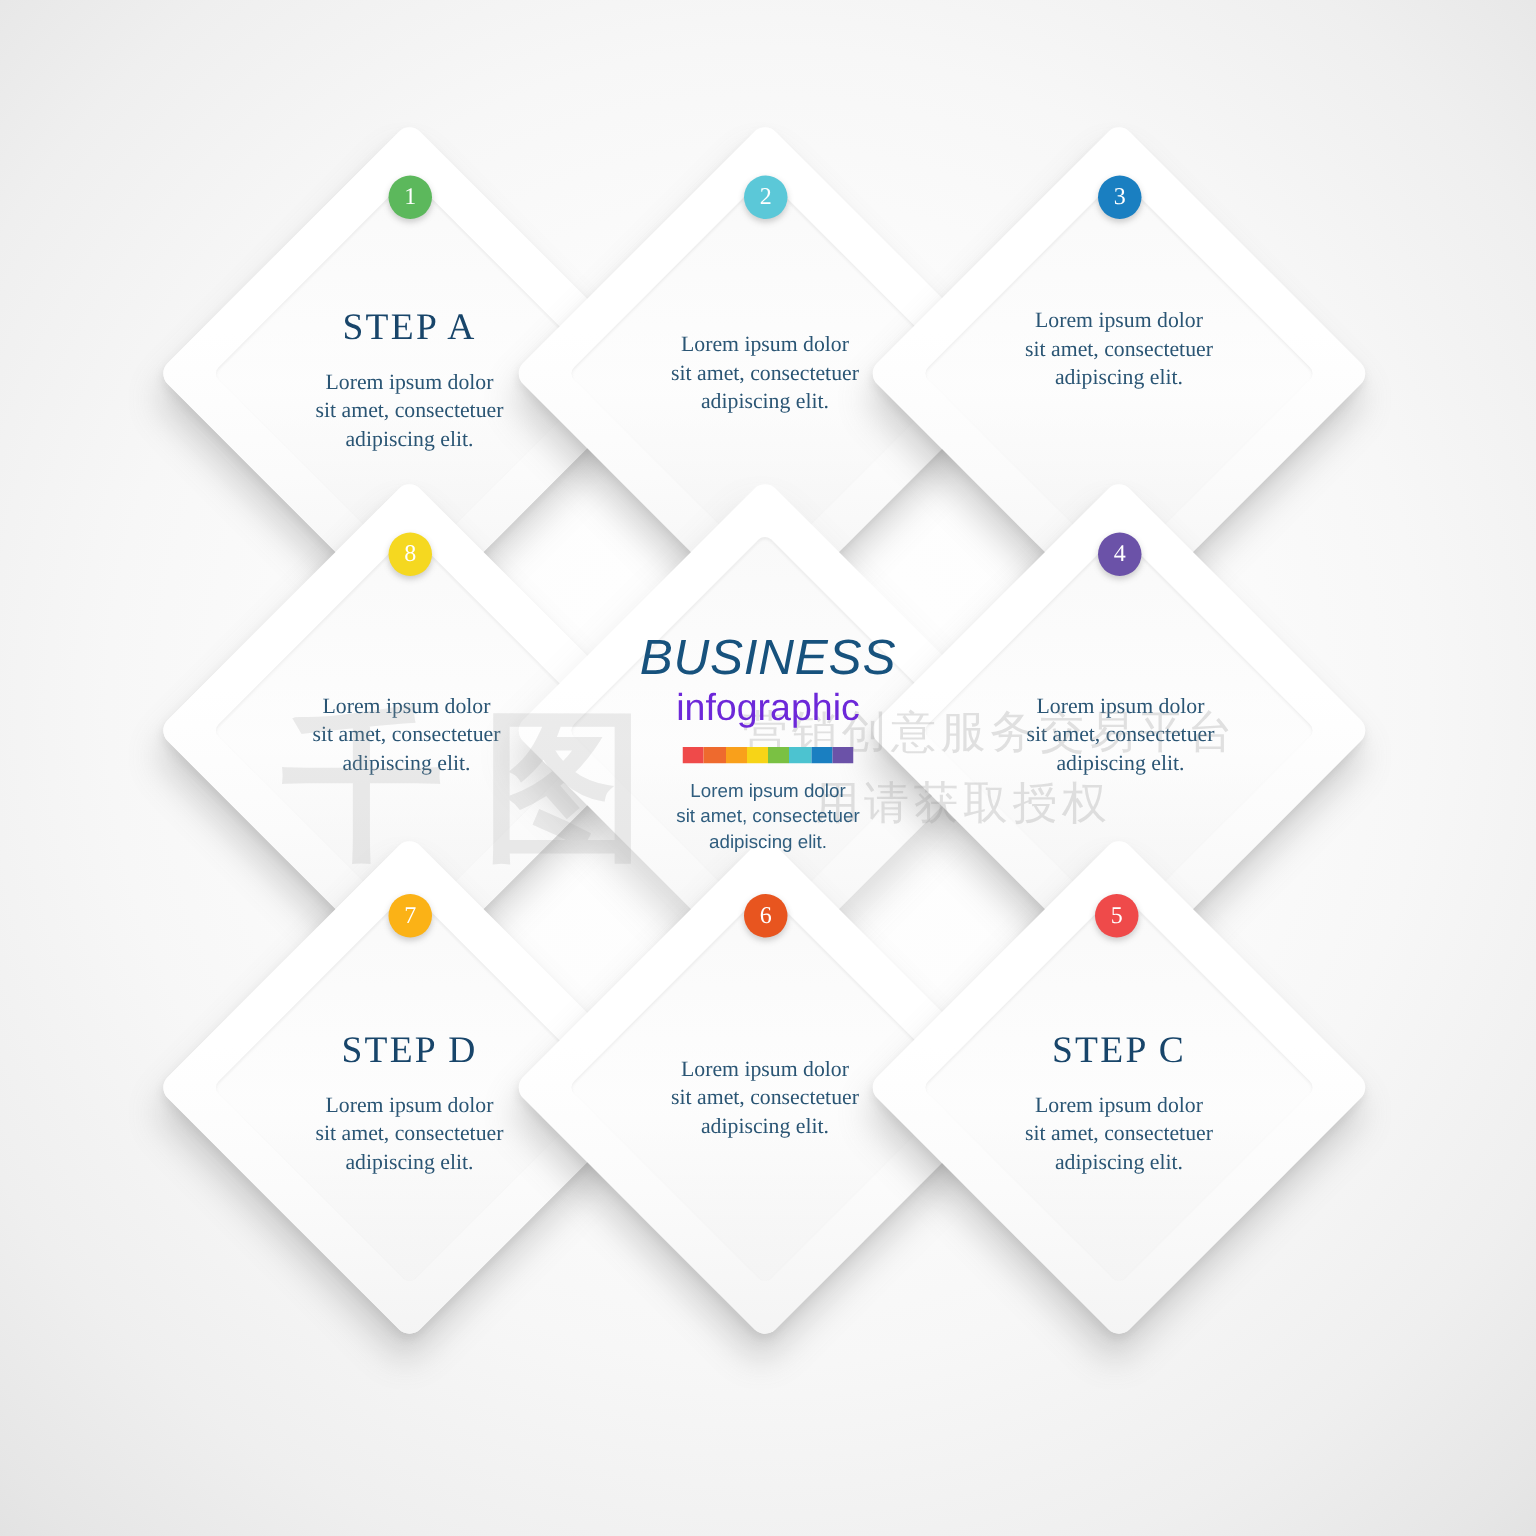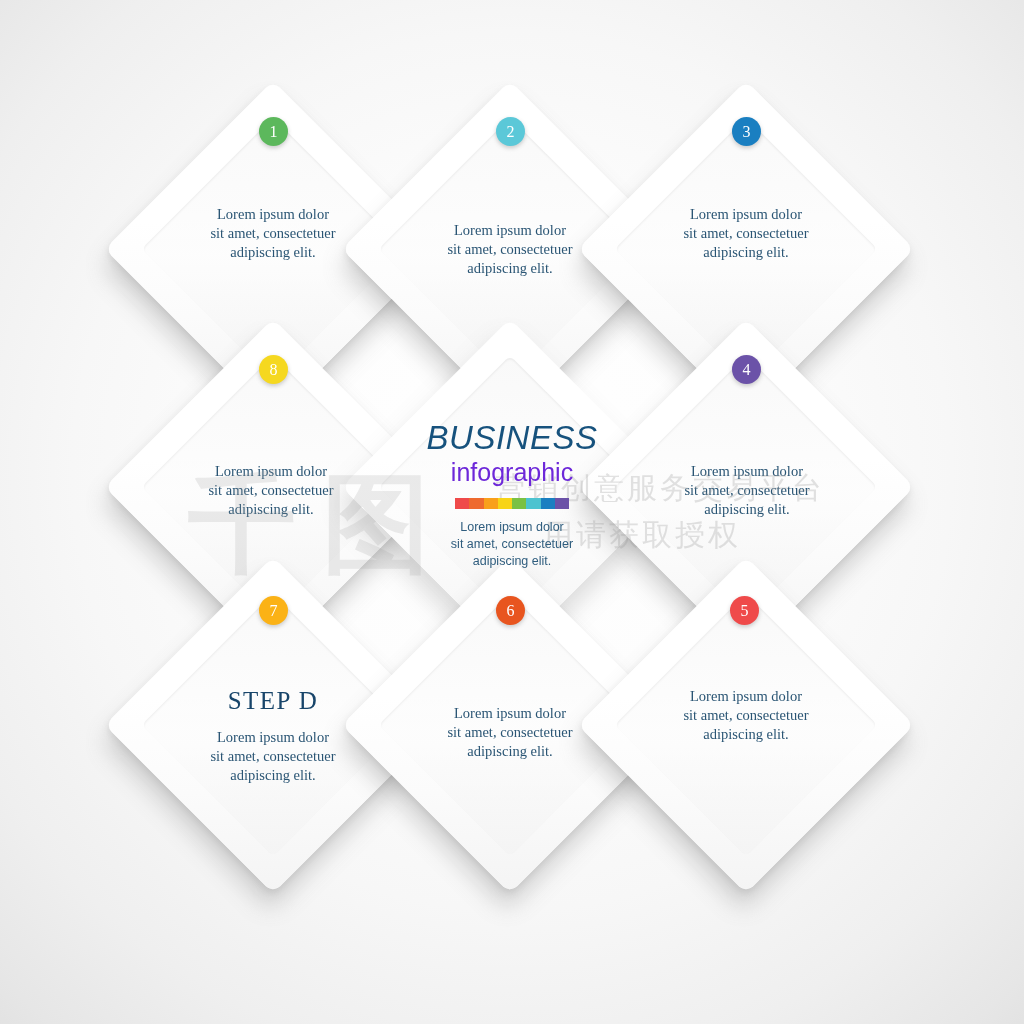--- a/index.html
+++ b/index.html
@@ -175,20 +175,21 @@
   <div class="diamond" style="left:391px;  top:606px;"></div>
   <div class="diamond" style="left:627px;  top:606px;"></div>
 
   <div class="watermark">
     <div class="wm-logo" style="left:188px; top:452px; font-size:108px; letter-spacing:26px;">千图</div>
     <div class="wm-cn" style="left:543px; top:515px; font-size:30px; letter-spacing:3px;">用请获取授权</div>
     <div class="wm-cn" style="left:495px; top:468px; font-size:30px; letter-spacing:3px;">营销创意服务交易平台</div>
   </div>
 
   <div class="dtext" style="left:154px; top:205px;">
+    <div class="step-title">STEP  A</div>
     <div class="step-body">
       <div>Lorem ipsum dolor</div>
       <div>sit amet, consectetuer</div>
       <div>adipiscing elit.</div>
     </div>
   </div>
 
   <div class="dtext" style="left:391px; top:221px;">
     <div class="step-body">
       <div>Lorem ipsum dolor</div>
@@ -232,20 +233,21 @@
 
   <div class="dtext" style="left:391px; top:704px;">
     <div class="step-body">
       <div>Lorem ipsum dolor</div>
       <div>sit amet, consectetuer</div>
       <div>adipiscing elit.</div>
     </div>
   </div>
 
   <div class="dtext" style="left:627px; top:687px;">
+    <div class="step-title">STEP  C</div>
     <div class="step-body">
       <div>Lorem ipsum dolor</div>
       <div>sit amet, consectetuer</div>
       <div>adipiscing elit.</div>
     </div>
   </div>
 
   <div class="center-block" style="left:382px; top:420px;">
     <div class="biz-title">BUSINESS</div>
     <div class="biz-sub">infographic</div>

